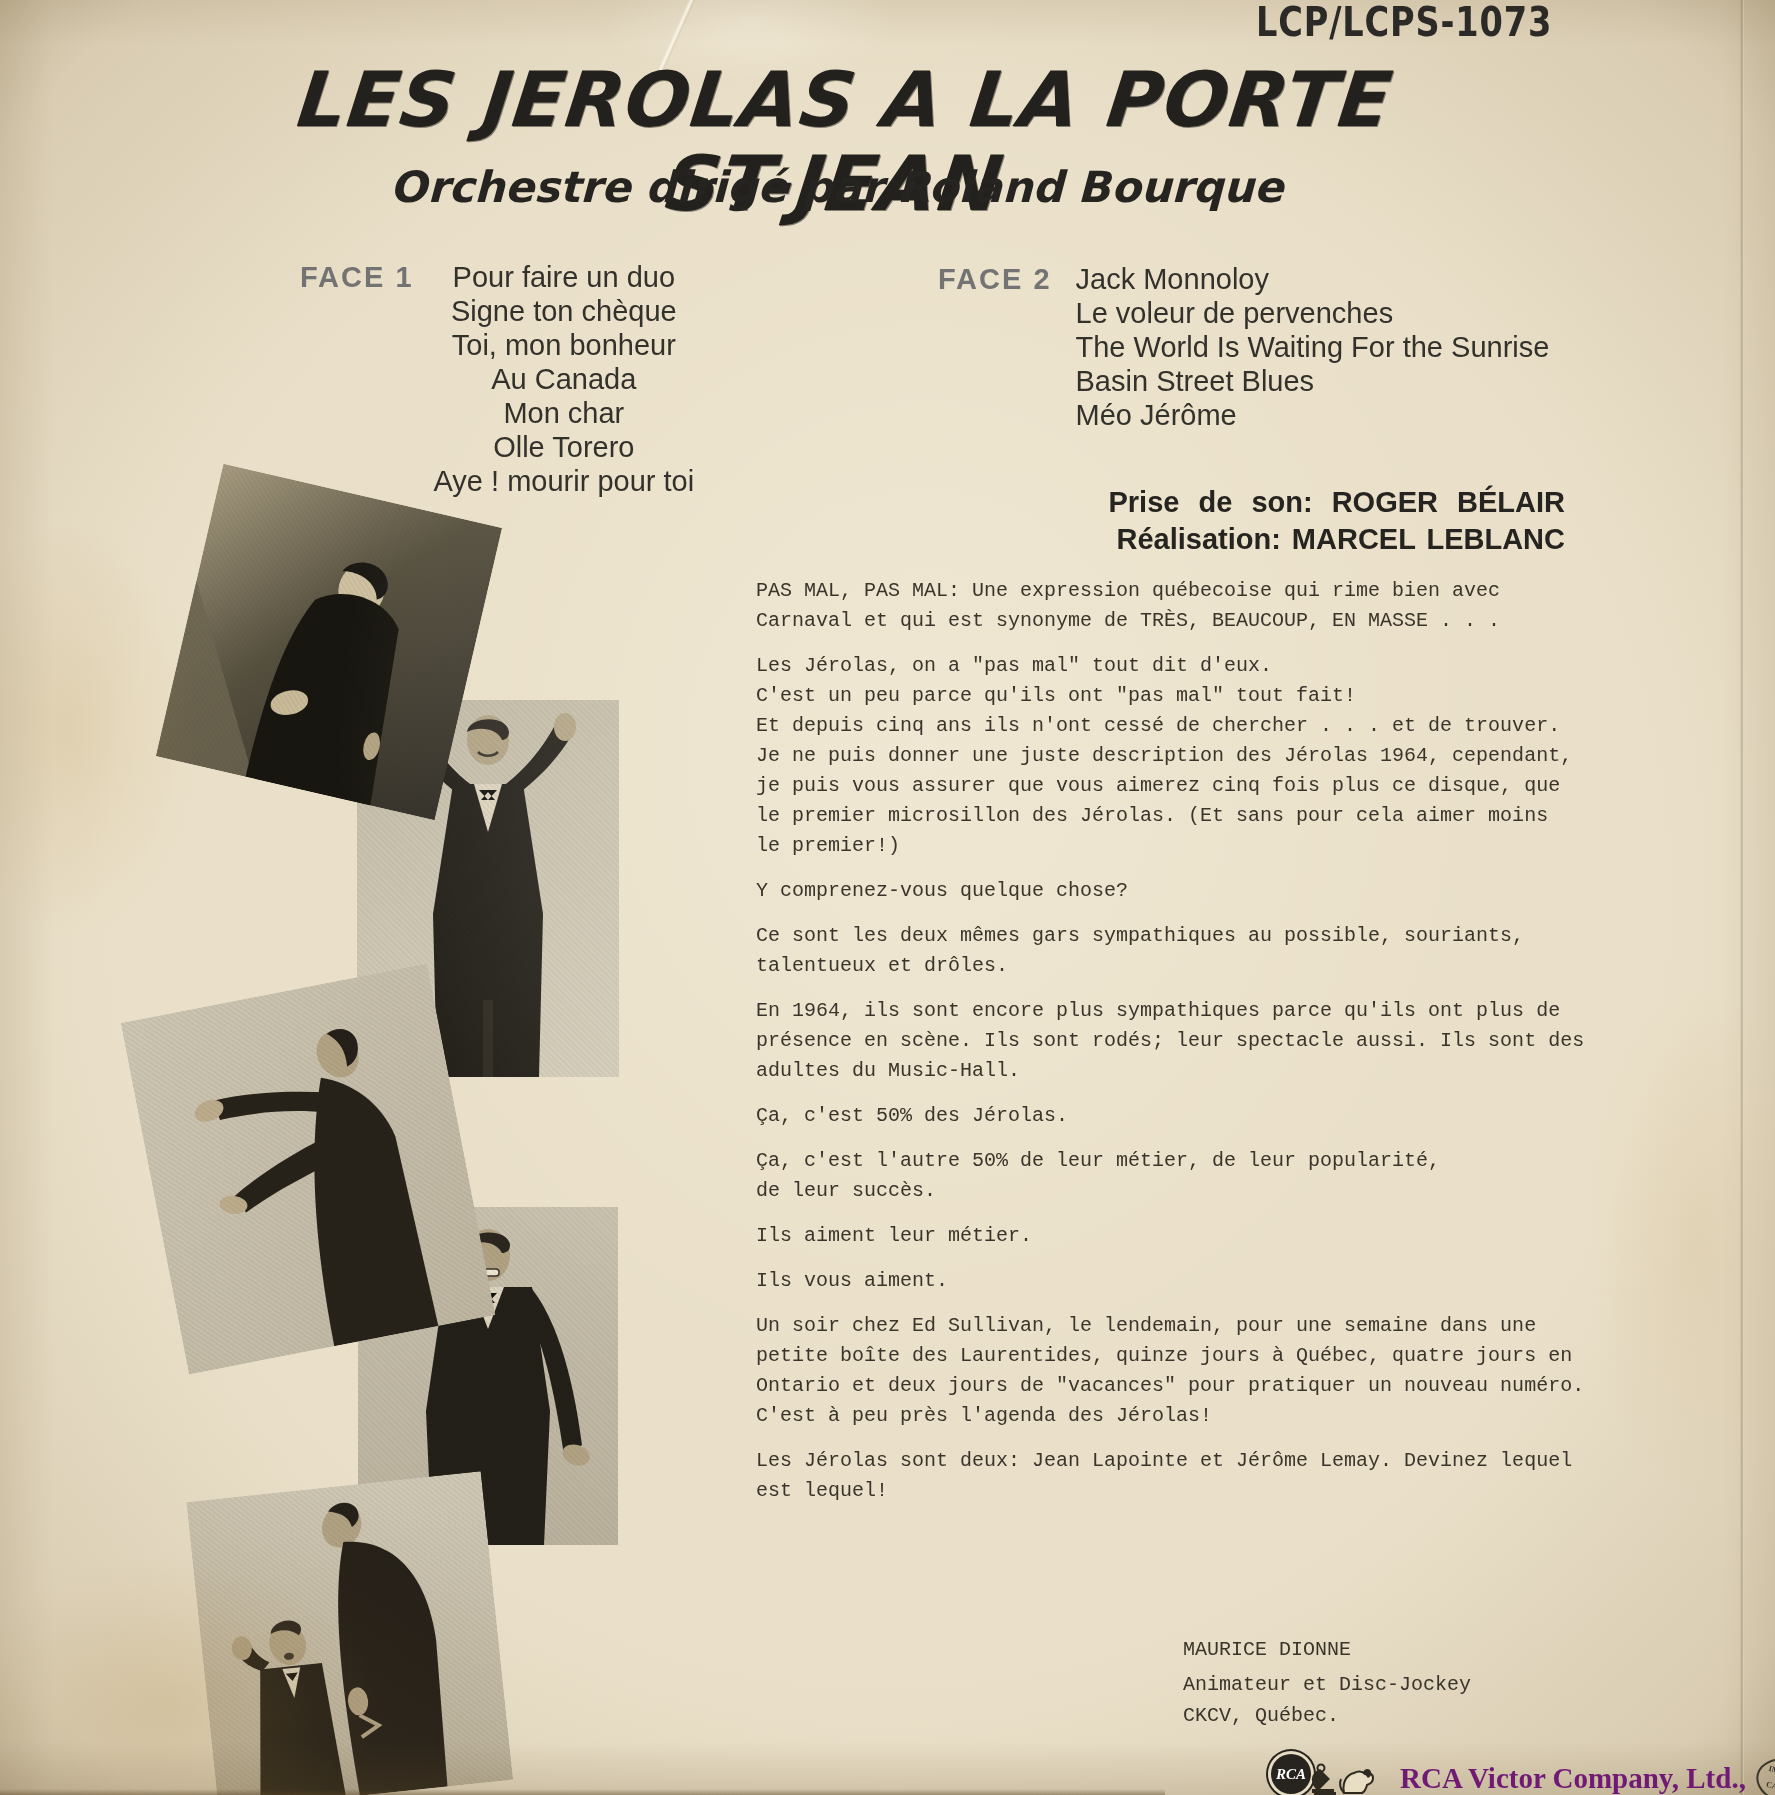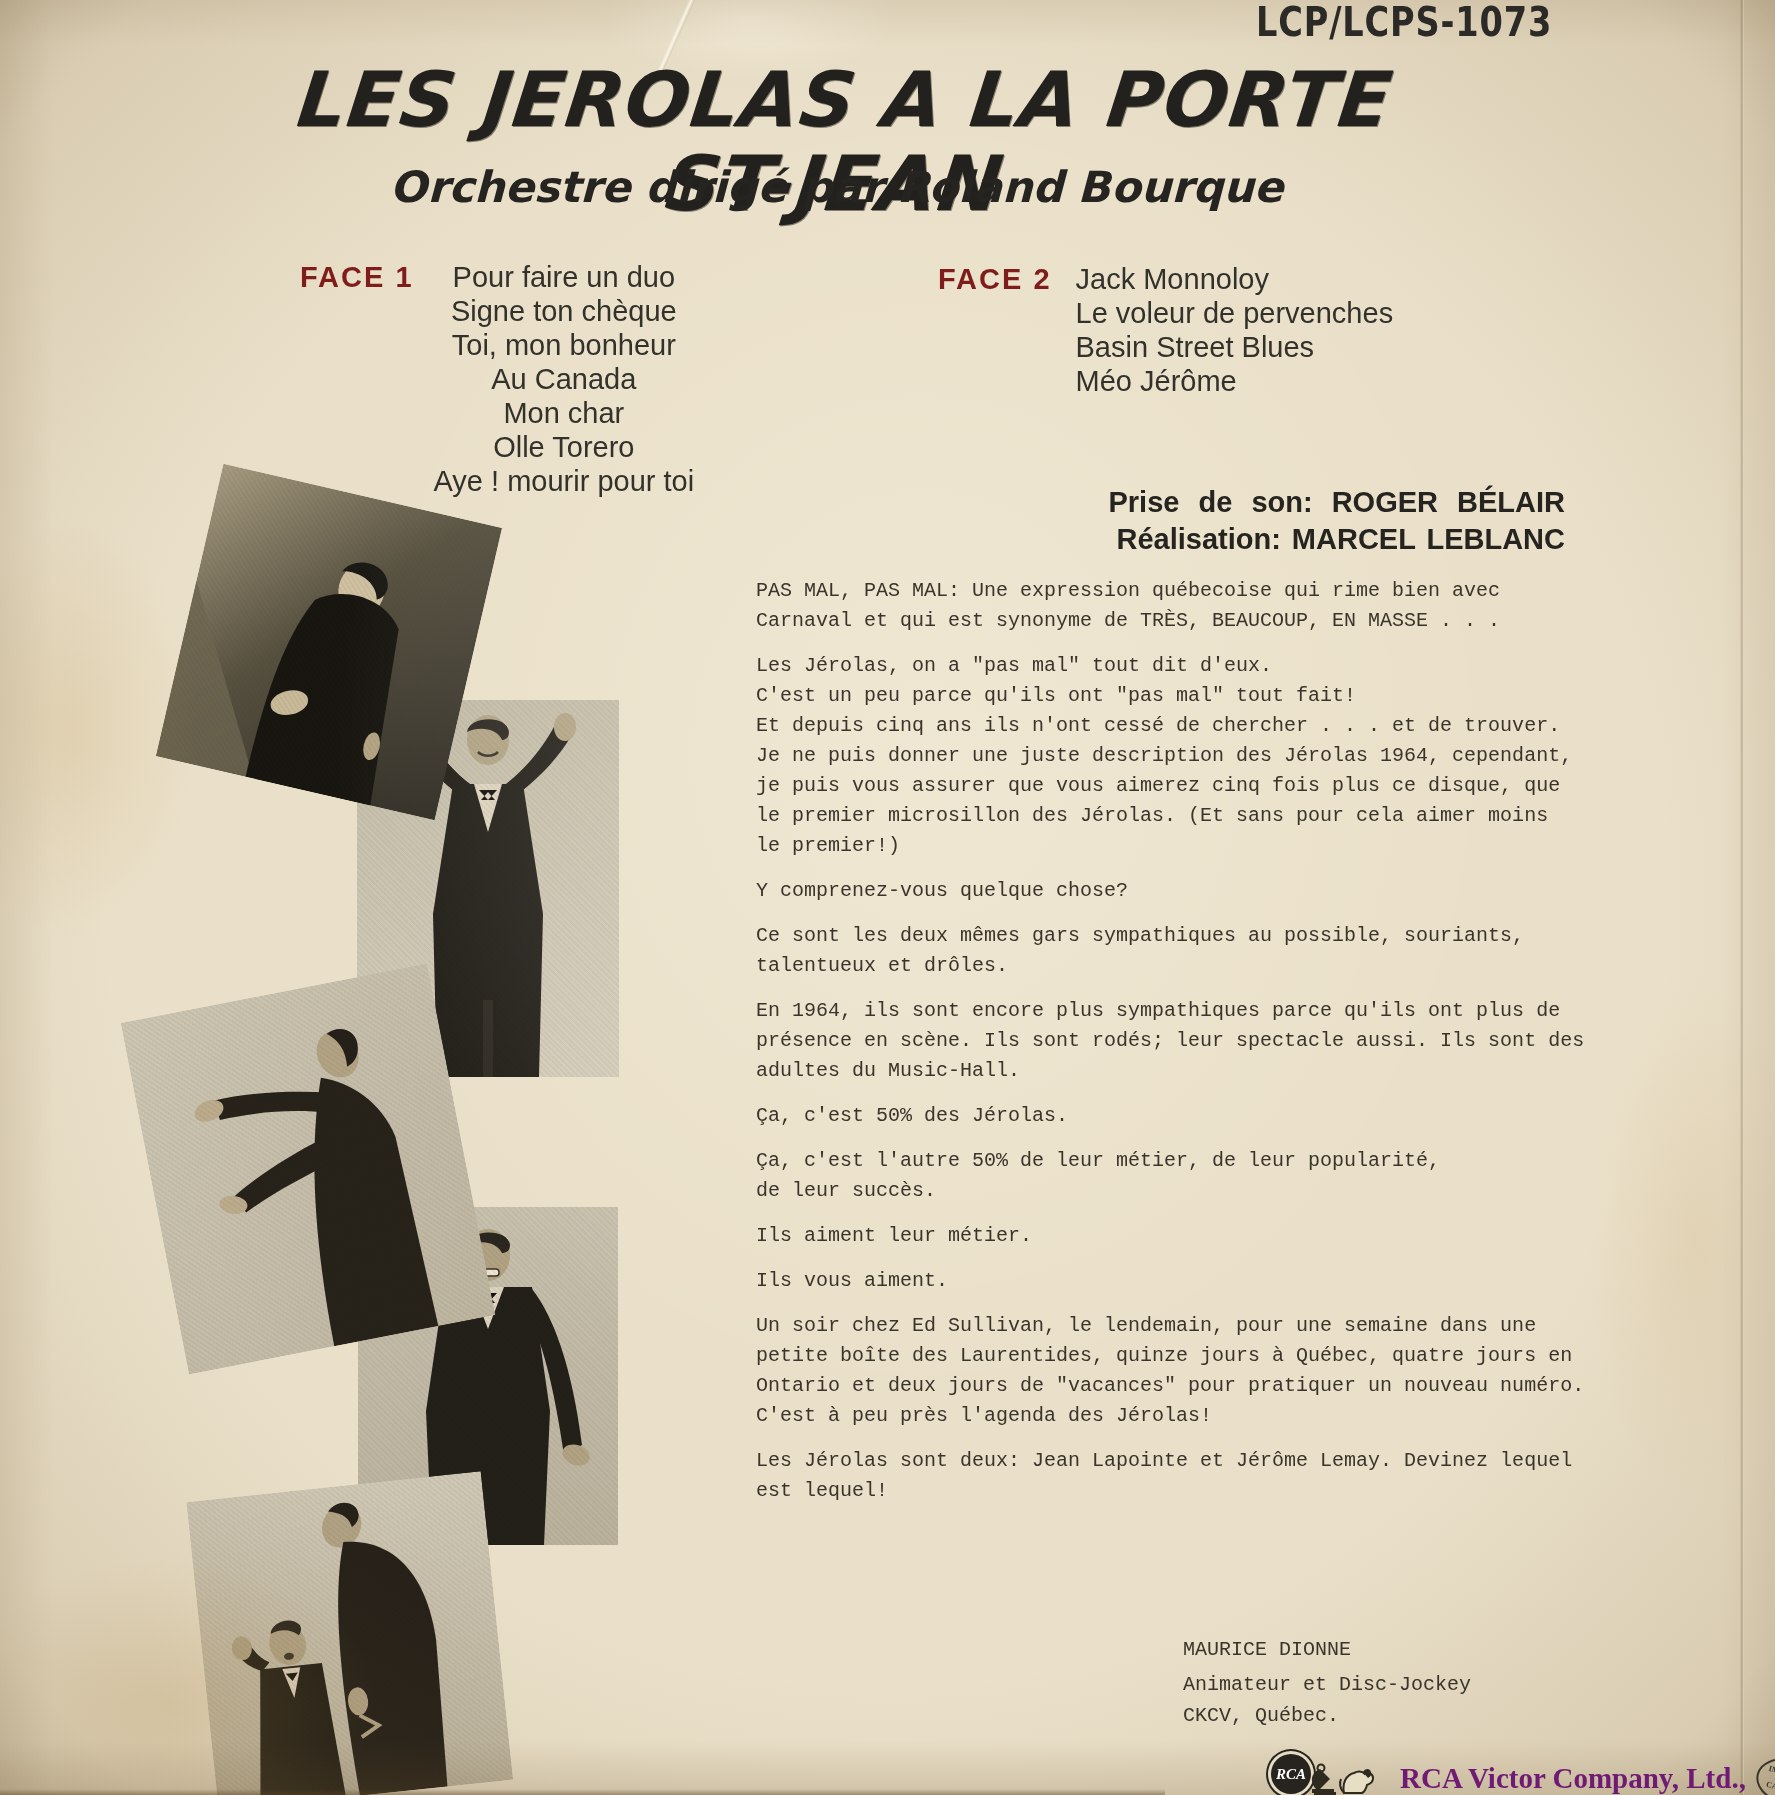--- a/index.html
+++ b/index.html
@@ -38,21 +38,21 @@
   .title{position:absolute;left:250px;top:58px;width:1180px;margin:0;z-index:10;
     font-family:"DejaVu Sans",sans-serif;font-style:italic;font-weight:bold;
     font-size:76px;line-height:84px;text-align:center;color:#22211d;
     transform:skewX(-7deg);letter-spacing:1px;text-shadow:1px 1px 0 rgba(30,28,22,0.5);}
   .subtitle{position:absolute;left:250px;top:162px;width:1180px;z-index:10;
     font-family:"DejaVu Sans",sans-serif;font-style:italic;font-weight:bold;
     font-size:43px;text-align:center;color:#262420;transform:skewX(-4deg);}
 
   
   .side{position:absolute;z-index:10;font-size:29px;line-height:34px;color:#33312b;}
-  .side .side-label{font-weight:bold;letter-spacing:2px;color:#7f1d1d;}
+  .side .side-label{font-weight:bold;letter-spacing:2px;color:#737373;}
   .side1{left:300px;top:260px;}
   .side2{left:938px;top:262px;}
   .side{display:flex;align-items:flex-start;}
   .side .tracks{margin-left:24px;}
   .side1 .tracks{margin-left:20px;text-align:center;}
 
   
   .credits{position:absolute;left:1000px;top:484px;width:565px;z-index:10;text-align:right;
     font-family:"Liberation Sans",sans-serif;font-weight:bold;font-size:29px;line-height:37px;color:#262420;}
   .credits .c1{word-spacing:11px;}
@@ -120,20 +120,21 @@
       <div>Olle Torero</div>
       <div>Aye ! mourir pour toi</div>
     </div>
   </div>
 
   <div class="side side2">
     <span class="side-label">FACE 2</span>
     <div class="tracks">
       <div>Jack Monnoloy</div>
       <div>Le voleur de pervenches</div>
+      <div>The World Is Waiting For the Sunrise</div>
       <div>Basin Street Blues</div>
       <div>Méo Jérôme</div>
     </div>
   </div>
 
   <div class="credits">
     <div class="c1">Prise de son: ROGER BÉLAIR</div>
     <div class="c2">Réalisation: MARCEL LEBLANC</div>
   </div>
 

